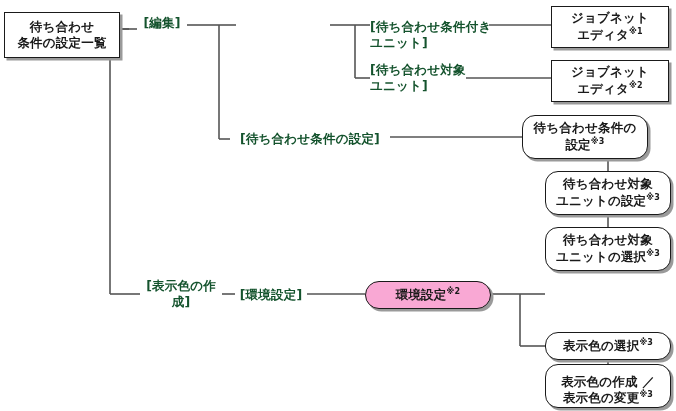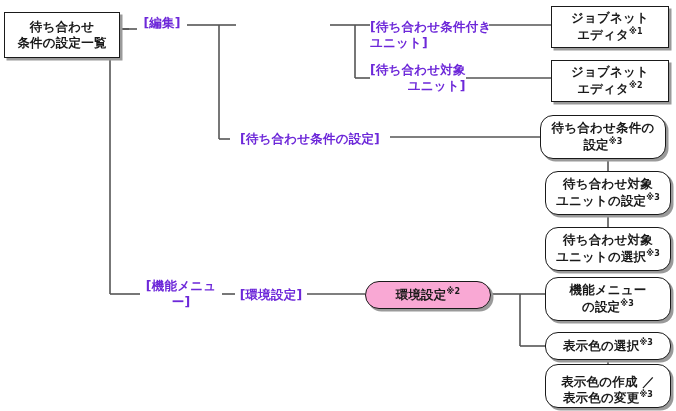--- a/index.html
+++ b/index.html
@@ -56,21 +56,21 @@
   .box-pill {
     border: 1.4px solid #1a1a1a;
     background: #f9a8d4;
     border-radius: 999px;
     box-shadow: 2.5px 2.5px 0 0 #9a9a9a;
     font-size: 12.5px;
   }
   
   .label-plain {
     font-size: 12.5px;
-    color: #6d28d9;
+    color: #14532d;
     background: transparent;
     font-weight: 700;
   }
   .sup {
     font-size: 8px;
     vertical-align: super;
     font-weight: 700;
   }
 </style>
 </head>
@@ -113,70 +113,66 @@
   <div class="node label-plain" style="left:137px; top:14px; width:50px; height:18px;">
     <span>[編集]</span>
   </div>
 
 
   <div class="node label-plain" style="left:370px; top:16px; width:140px; height:38px; justify-content:flex-start; text-align:left;">
     <span>[待ち合わせ条件付き
 ユニット]</span>
   </div>
 
-  <div class="node label-plain" style="left:370px; top:59px; width:130px; height:38px; justify-content:flex-start; text-align:right;">
+  <div class="node label-plain" style="left:370px; top:59px; width:130px; height:38px; justify-content:flex-start; text-align:left;">
     <span>[待ち合わせ対象
 ユニット]</span>
   </div>
 
   <div class="node box-rect" style="left:551px; top:6px; width:118px; height:42px;">
     <span><span>ジョブネット
 エディタ</span><span class="sup">※1</span></span>
   </div>
 
   <div class="node box-rect" style="left:551px; top:60px; width:118px; height:42px;">
     <span><span>ジョブネット
 エディタ</span><span class="sup">※2</span></span>
   </div>
 
   <div class="node label-plain" style="left:230px; top:130px; width:160px; height:18px;">
     <span>[待ち合わせ条件の設定]</span>
   </div>
 
-  <div class="node box-round" style="left:540px; top:115px; width:126px; height:44px;">
+  <div class="node box-round" style="left:522px; top:115px; width:126px; height:44px;">
     <span><span>待ち合わせ条件の
 設定</span><span class="sup">※3</span></span>
   </div>
 
   <div class="node box-round" style="left:545px; top:171px; width:126px; height:44px;">
     <span><span>待ち合わせ対象
 ユニットの設定</span><span class="sup">※3</span></span>
   </div>
 
   <div class="node box-round" style="left:545px; top:227px; width:126px; height:44px;">
     <span><span>待ち合わせ対象
 ユニットの選択</span><span class="sup">※3</span></span>
   </div>
 
   <div class="node label-plain" style="left:140px; top:285px; width:82px; height:18px;">
-    <span>[機能メニュー]</span>
+    <span>[表示色の作成]</span>
   </div>
 
   <div class="node label-plain" style="left:235px; top:285px; width:72px; height:18px;align-items:flex-end;">
     <span>[環境設定]</span>
   </div>
 
   <div class="node box-pill" style="left:365px; top:281px; width:126px; height:28px;">
     <span><span>環境設定</span><span class="sup">※2</span></span>
   </div>
 
-  <div class="node box-round" style="left:545px; top:277px; width:126px; height:44px;">
-    <span><span>機能メニュー
-の設定</span><span class="sup">※3</span></span>
-  </div>
 
   <div class="node box-round" style="left:545px; top:332px; width:126px; height:28px;">
     <span><span>表示色の選択</span><span class="sup">※3</span></span>
   </div>
 
   <div class="node box-round" style="left:545px; top:364px; width:126px; height:44px;align-items:flex-end;">
     <span><span>表示色の作成 ／
 表示色の変更</span><span class="sup">※3</span></span>
   </div>
 

